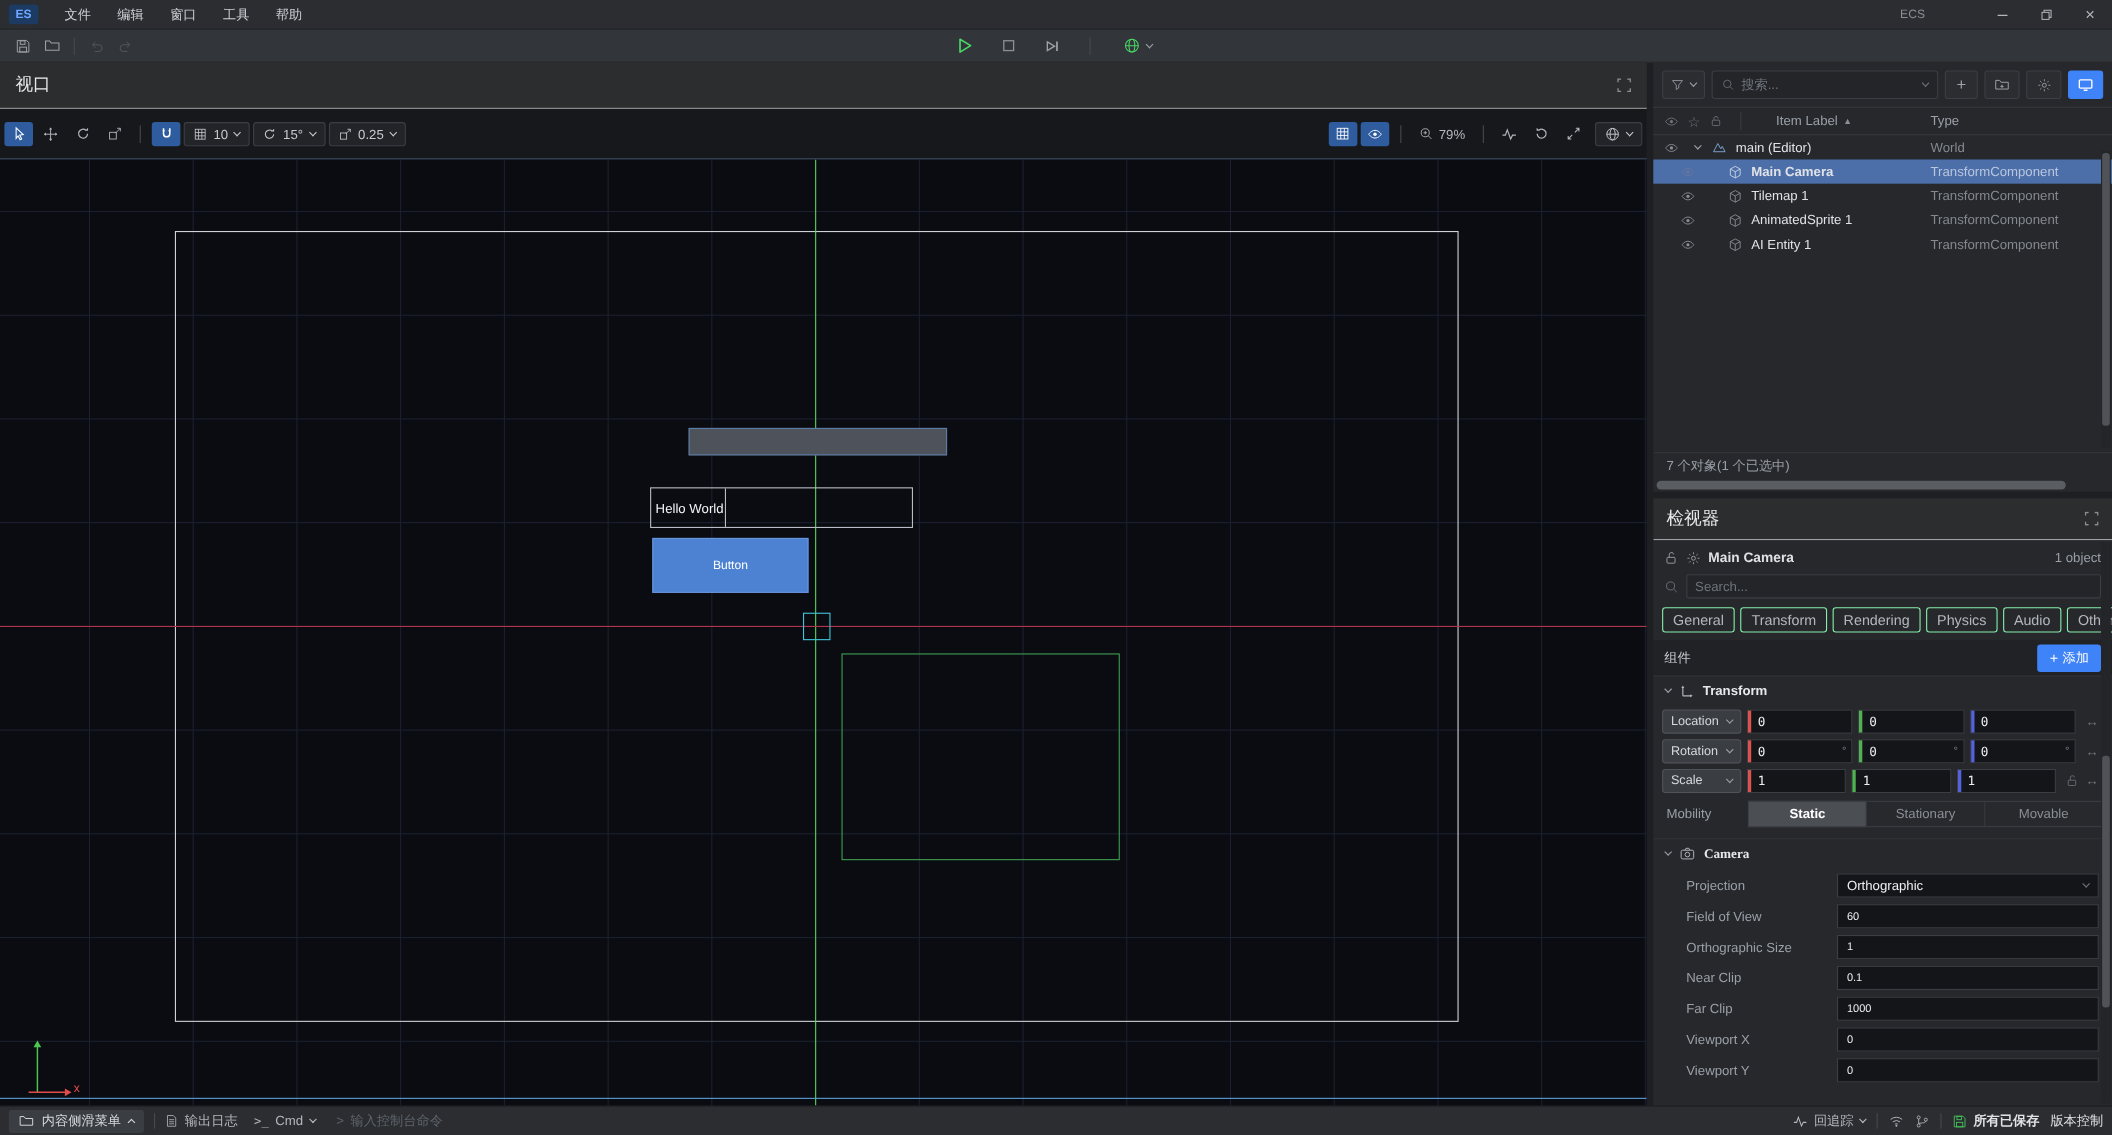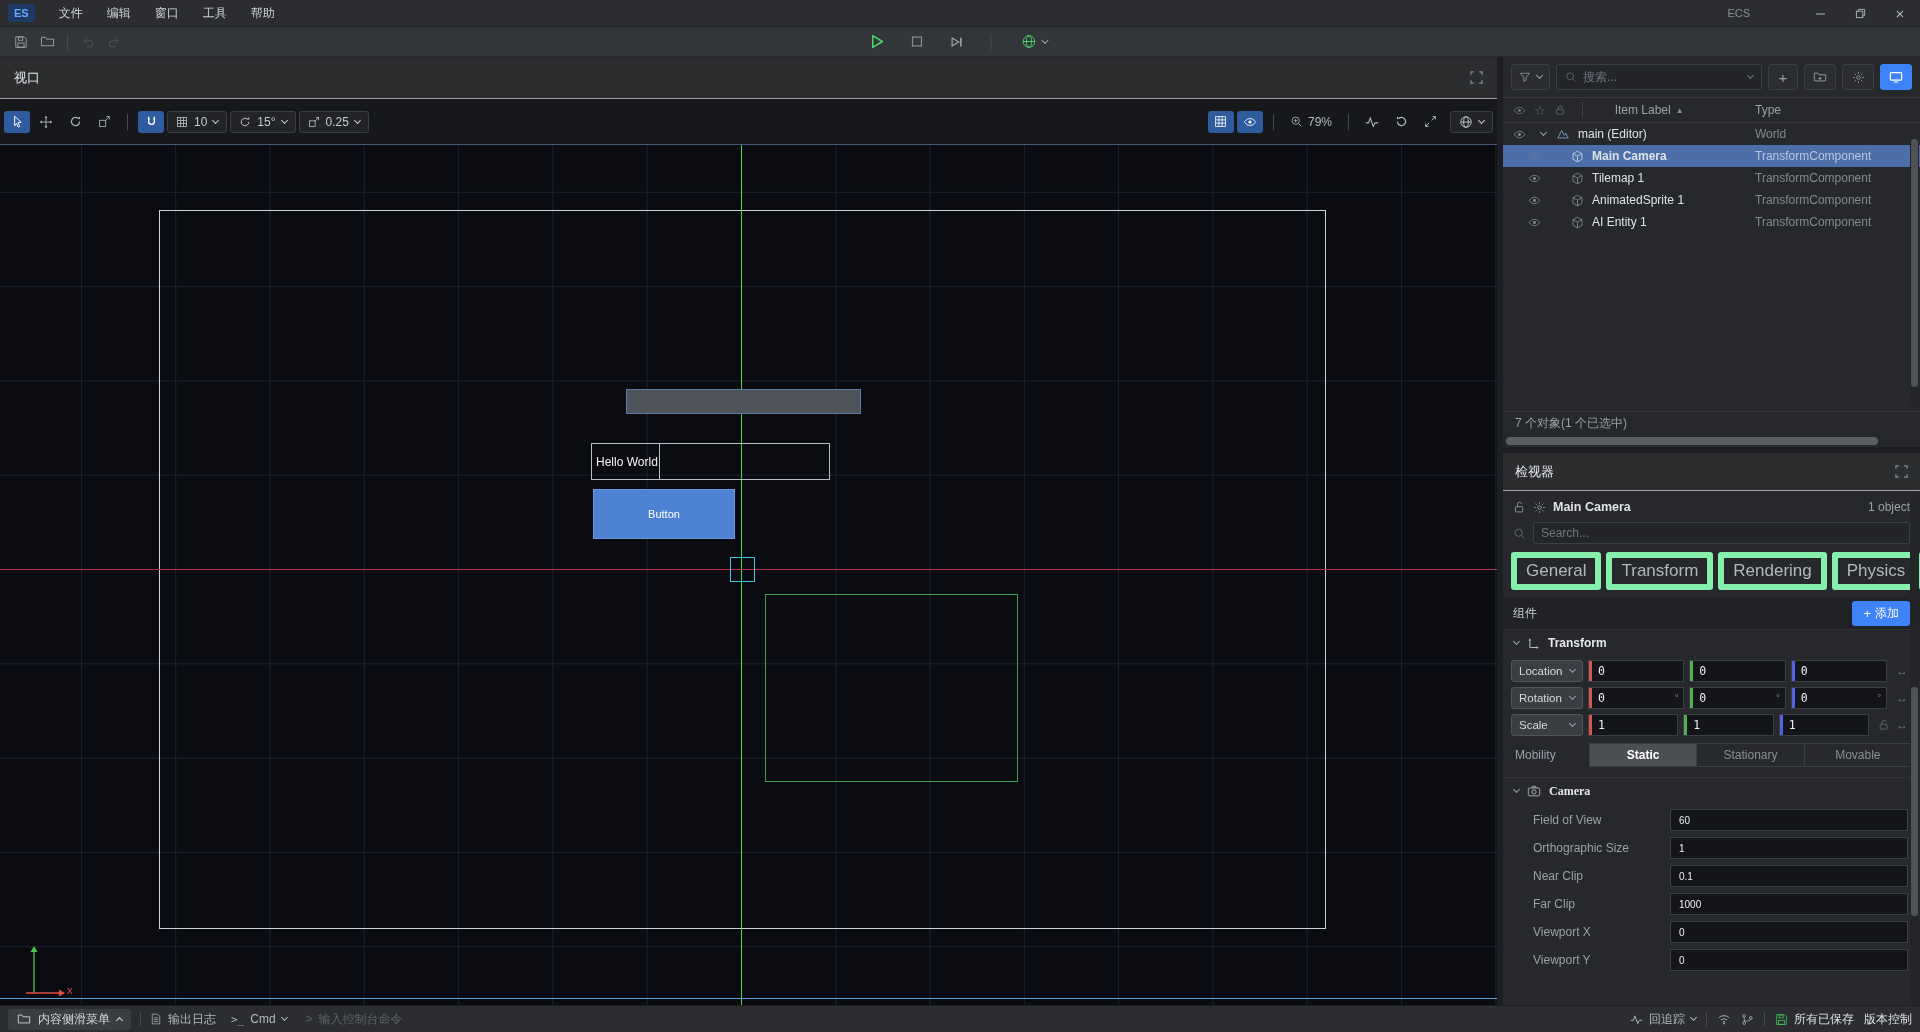--- a/index.html
+++ b/index.html
@@ -23,21 +23,21 @@
   .toolbar2 { height:30px; background:#323539; display:flex; align-items:center; padding:0 8px; position:relative; border-bottom:1px solid #27282b; }
   .tbtn { width:26px; height:22px; display:flex; align-items:center; justify-content:center; color:#9fa3a9; border-radius:3px; }
   .tbtn.dis { color:#54575c; }
   .vsep { width:1px; height:16px; background:#46494d; margin:0 7px; }
   .play-group { position:absolute; left:50%; top:0; transform:translateX(-50%); height:100%; display:flex; align-items:center; gap:14px; }
 
   
   .content { display:flex; height:948px; }
   .viewport { flex:1; min-width:0; display:flex; flex-direction:column; background:#26282b; margin-right:6px; }
   .panel-head { height:42px; background:#2b2d2e; display:flex; align-items:center; justify-content:space-between; padding:0 14px; }
-  .panel-head .ttl { font-size:13px; color:#e6e8eb; }
+  .panel-head .ttl { font-size:16px; color:#e6e8eb; }
   .panel-head.bright { border-bottom:1px solid #9fa1a4; }
   .panel-head.dim { border-bottom:1px solid #626467; }
   .expand-ic { color:#8a8f96; }
 
   .vp-toolbar { height:46px; background:#17181c; display:flex; align-items:center; padding:0 4px; gap:3px; border-bottom:1px solid #44597a; }
   .vpbtn { height:22px; min-width:26px; display:flex; align-items:center; justify-content:center; color:#b3b7bd; border-radius:3px; }
   .vpbtn.sel { background:#2e5c9e; color:#fff; }
   .vpdrop { height:22px; border:1px solid #3b3e44; background:#222428; border-radius:3px; display:flex; align-items:center; gap:6px; padding:0 8px; color:#c6c9ce; }
   .vp-right { margin-left:auto; display:flex; align-items:center; gap:3px; }
   .zoomlbl { display:flex; align-items:center; gap:5px; color:#b3b7bd; padding:0 6px; }
@@ -96,21 +96,21 @@
   .inspector { flex:1; background:#26282b; margin-top:6px; display:flex; flex-direction:column; position:relative; overflow:hidden; }
   .i-obj { height:26px; display:flex; align-items:center; gap:7px; padding:0 10px; margin-top:3px; }
   .i-obj .name { font-weight:bold; font-size:12.5px; }
   .i-obj .count { margin-left:auto; color:#9aa0a8; }
   .i-obj .ic { color:#9fa3a9; }
   .i-search { height:26px; display:flex; align-items:center; gap:7px; padding:0 10px; color:#6f757d; }
   .i-search .box { flex:1; height:22px; border:1px solid #3b3e44; background:#232528; border-radius:2px; display:flex; align-items:center; }
   .i-search input { flex:1; background:transparent; border:none; outline:none; color:#9aa0a8; padding:0 7px; font-size:12px; font-family:inherit; }
   .i-search input::placeholder { color:#6f757d; }
   .i-tabs { display:flex; gap:5px; padding:6px 8px 7px 8px; }
-  .tab { border:6px solid #86efac; border-radius:3px; padding:3px 9px; color:#b3b7bd; font-size:17px; }
+  .tab { border:1px solid #86efac; border-radius:3px; padding:3px 9px; color:#b3b7bd; font-size:13px; }
   .tab.active { background:#3f83f8; border-color:#3f83f8; color:#fff; font-weight:bold; }
   .i-comp { height:32px; display:flex; align-items:center; justify-content:space-between; padding:0 10px; background:#202225; }
   .add-btn { background:#3f83f8; color:#fff; border-radius:3px; padding:4px 11px; display:flex; align-items:center; gap:4px; font-size:12px; }
   .sec-head { height:27px; display:flex; align-items:center; gap:8px; padding:0 11px; color:#e6e8eb; font-weight:bold; border-top:1px solid #303236; }
   .sec-head .chev { color:#9aa0a8; }
   .sec-head .ic { color:#b3b7bd; }
   .t-row { height:25px; display:flex; align-items:center; gap:5px; padding:0 8px; margin-top:2px; }
   .t-label { flex:0 0 72px; height:22px; border:1px solid #50535a; background:#3a3d42; border-radius:3px; display:flex; align-items:center; justify-content:space-between; padding:0 7px; color:#d6d8dc; font-size:11.5px; }
   .t-field { flex:1; height:22px; background:#141518; border:1px solid #3b3e44; display:flex; align-items:center; padding-left:9px; position:relative; font-family:"DejaVu Sans Mono",monospace; font-size:11.5px; color:#eceef2; }
   .t-field::before { content:""; position:absolute; left:0; top:0; bottom:0; width:3px; }
@@ -653,20 +653,27 @@
               <rect x="1.5" y="4.5" width="13" height="9" rx="1.5" fill="none" stroke="currentColor"></rect>
               <circle cx="8" cy="9" r="2.4" fill="none" stroke="currentColor"></circle>
               <path d="M5.5 4.5l1-2h3l1 2" fill="none" stroke="currentColor"></path>
             </svg>
           </span>
         <span>Camera</span>
       </div>
 
       <div class="c-rows">
         <div class="c-row">
+          <span class="lbl">Projection</span>
+          <span class="field dd">
+              <span>Orthographic</span>
+              <i class="chev sm"></i>
+            </span>
+        </div>
+        <div class="c-row">
           <span class="lbl">Field of View</span>
           <span class="field">60</span>
         </div>
         <div class="c-row">
           <span class="lbl">Orthographic Size</span>
           <span class="field">1</span>
         </div>
         <div class="c-row">
           <span class="lbl">Near Clip</span>
           <span class="field">0.1</span>
@@ -741,19 +748,19 @@
           <path d="M4 5.2v5.6M12 7.7c0 2.6-8 1.6-8 3.1" fill="none" stroke="currentColor"></path>
         </svg>
       </span>
     <span class="sb-sep"></span>
     <span class="sb-item">
       <svg width="13" height="13" viewBox="0 0 16 16" style="color:#46c35c;">
           <path d="M2 2h9.5L14 4.5V14H2z" fill="none" stroke="currentColor"></path>
           <rect x="5" y="2.5" width="5" height="3.5" fill="none" stroke="currentColor"></rect>
           <rect x="4.5" y="9" width="7" height="5" fill="none" stroke="currentColor"></rect>
         </svg>
-      <span style="color:#dfe1e5;">所有已保存</span>
+      <span style="color:#dfe1e5;font-weight:bold;">所有已保存</span>
     </span>
     <span class="sb-item">
         <span style="color:#dfe1e5;">版本控制</span>
       </span>
   </span>
 </footer>
 
 </body></html>

